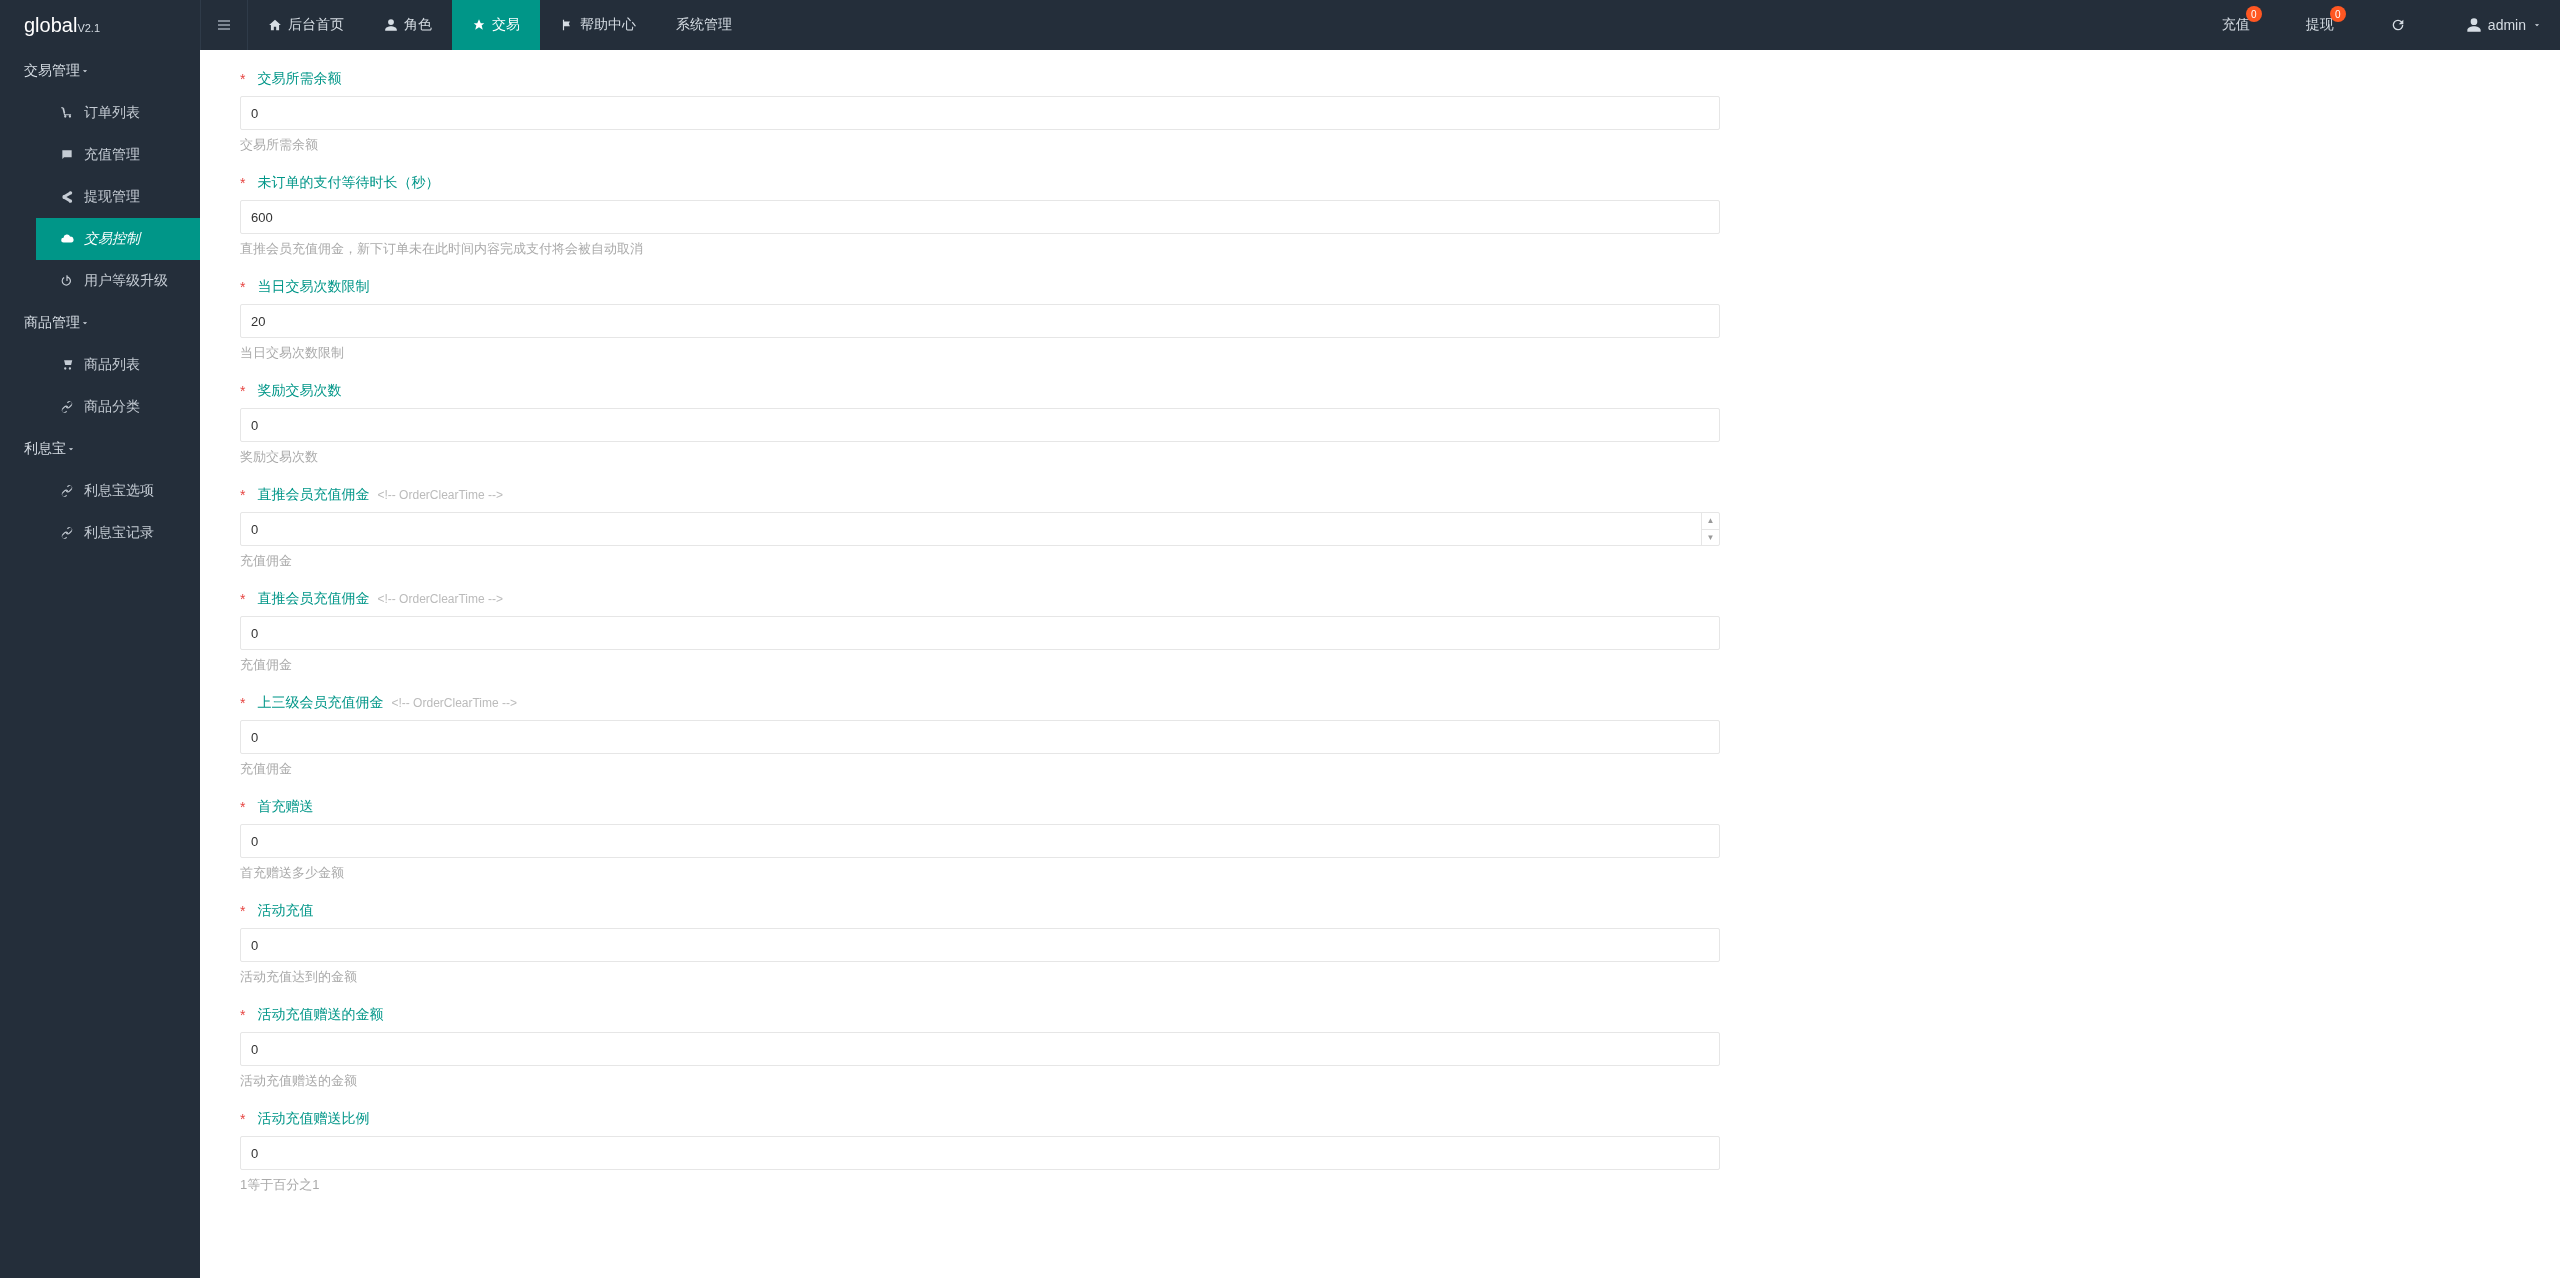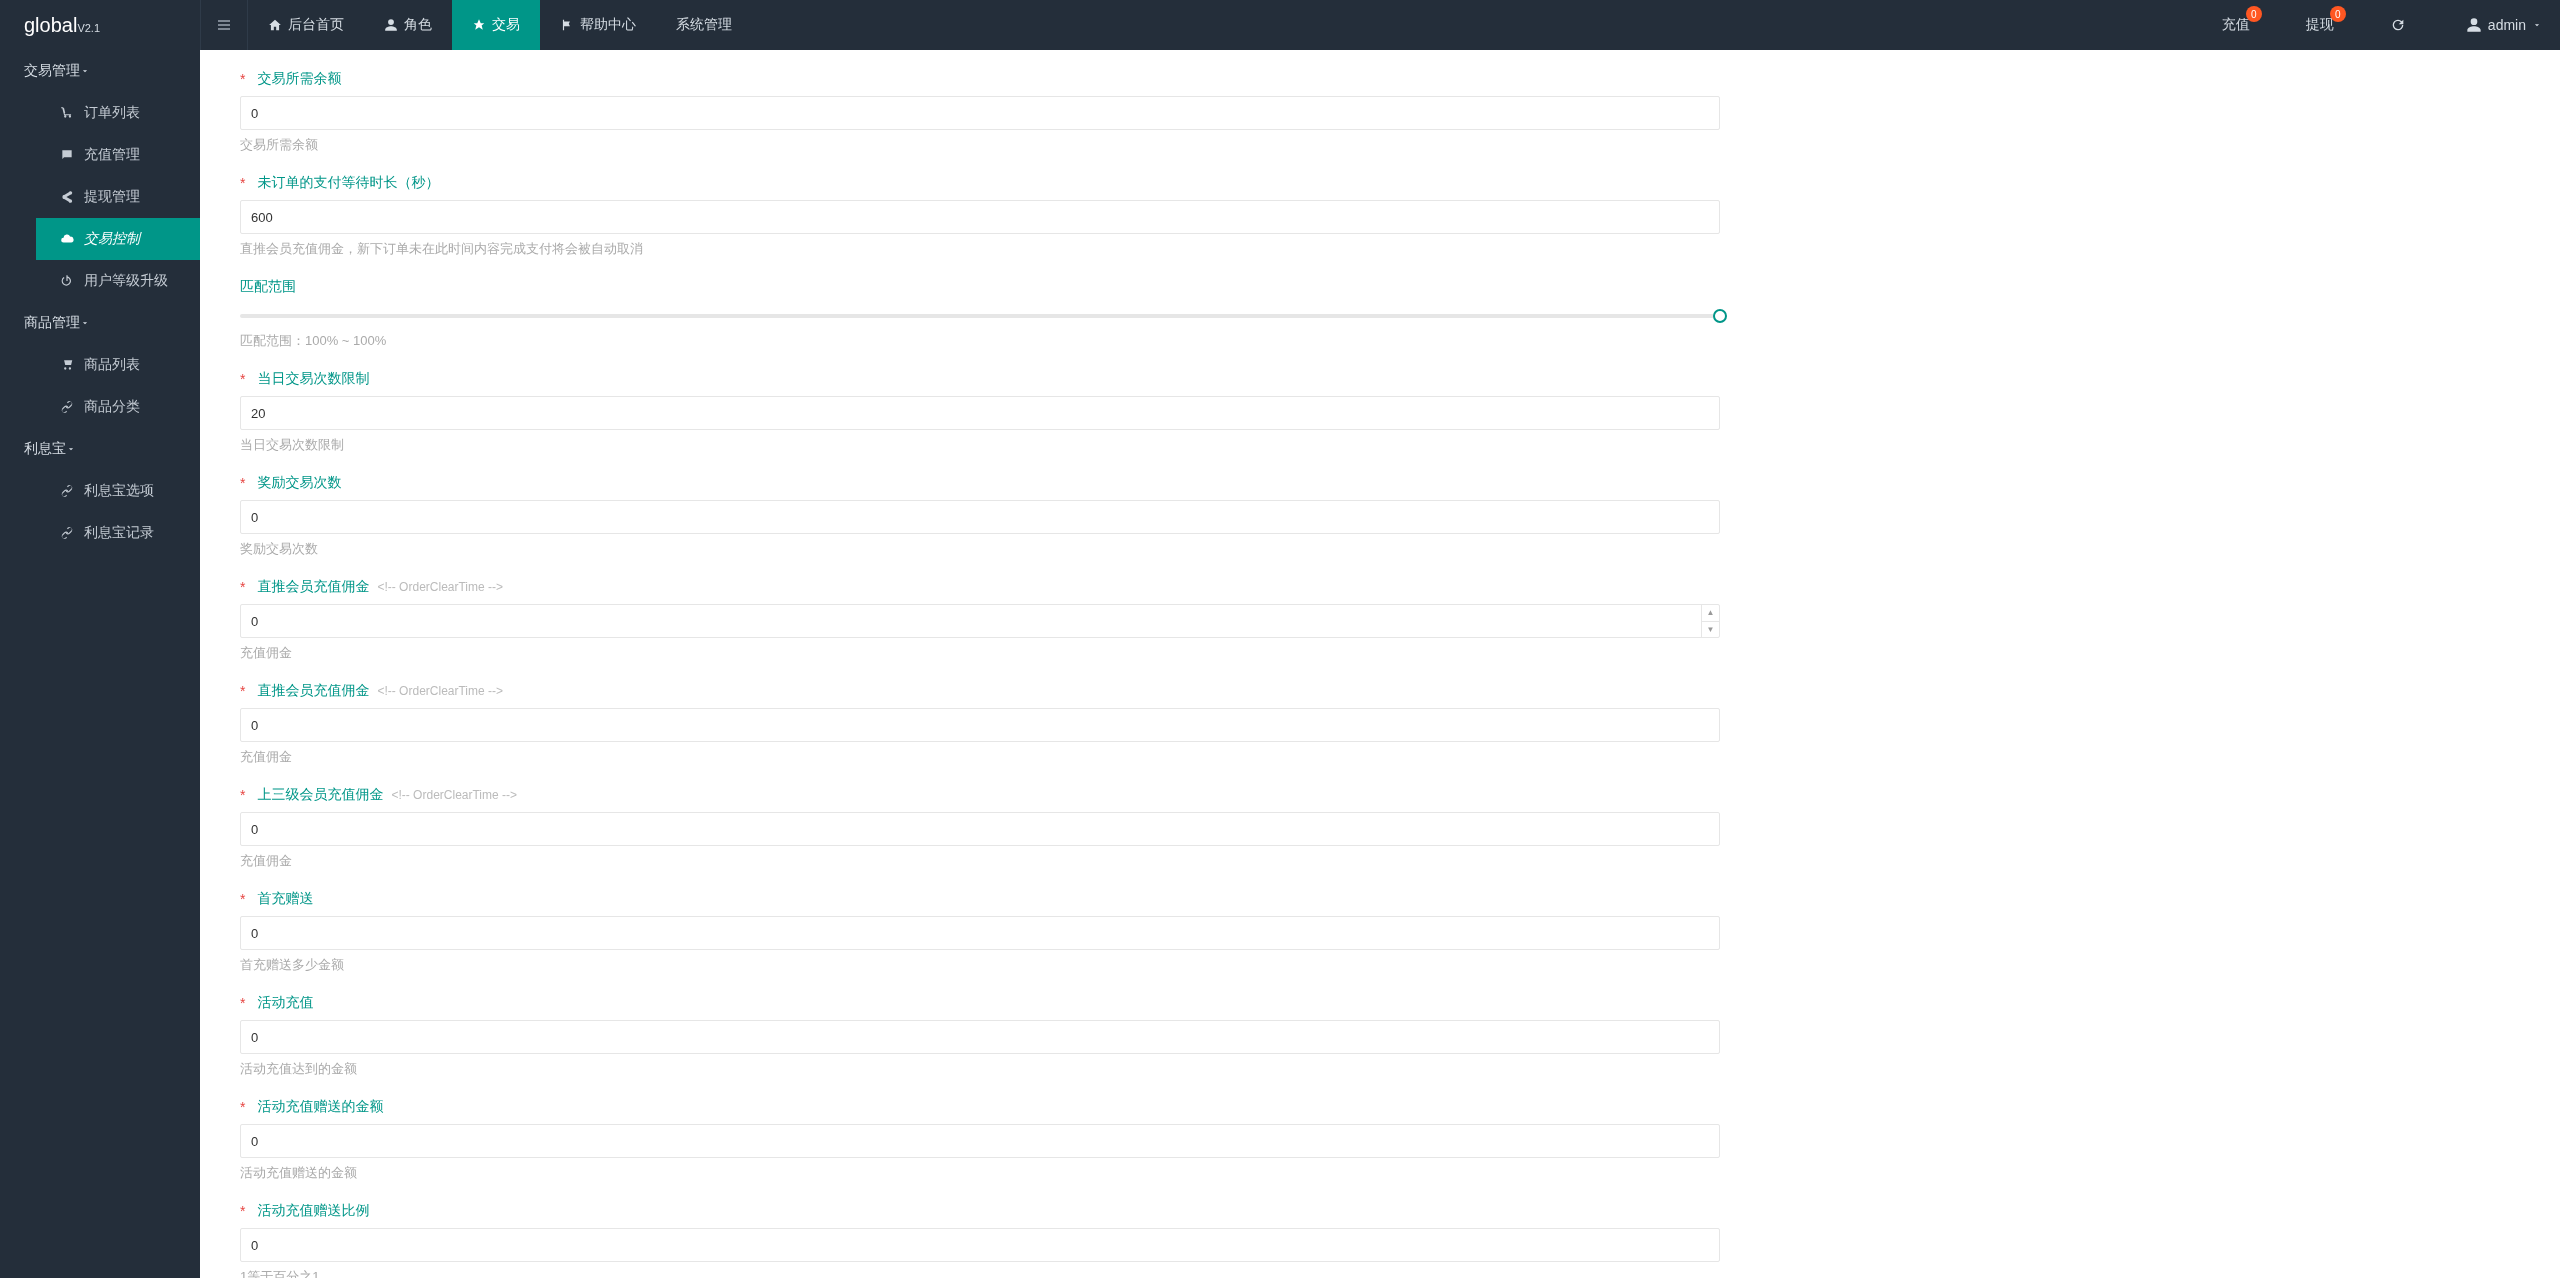--- a/index.html
+++ b/index.html
@@ -201,30 +201,20 @@
       <div class="form-row">
         <div class="form-label">
           <span class="req">*</span>
           <span>未订单的支付等待时长（秒）</span>
         </div>
         <div class="num-wrap"><input class="form-input" value="600" style=""></div>
         <div class="form-help">直推会员充值佣金，新下订单未在此时间内容完成支付将会被自动取消</div>
       </div>
       <div class="form-row">
         <div class="form-label">
-          <span>匹配范围</span>
-        </div>
-        <div class="slider-wrap">
-          <div class="slider-track"></div>
-          <div class="slider-handle"></div>
-        </div>
-        <div class="form-help">匹配范围：100% ~ 100%</div>
-      </div>
-      <div class="form-row">
-        <div class="form-label">
           <span class="req">*</span>
           <span>当日交易次数限制</span>
         </div>
         <div class="num-wrap"><input class="form-input" value="20" style=""></div>
         <div class="form-help">当日交易次数限制</div>
       </div>
       <div class="form-row">
         <div class="form-label">
           <span class="req">*</span>
           <span>奖励交易次数</span>

